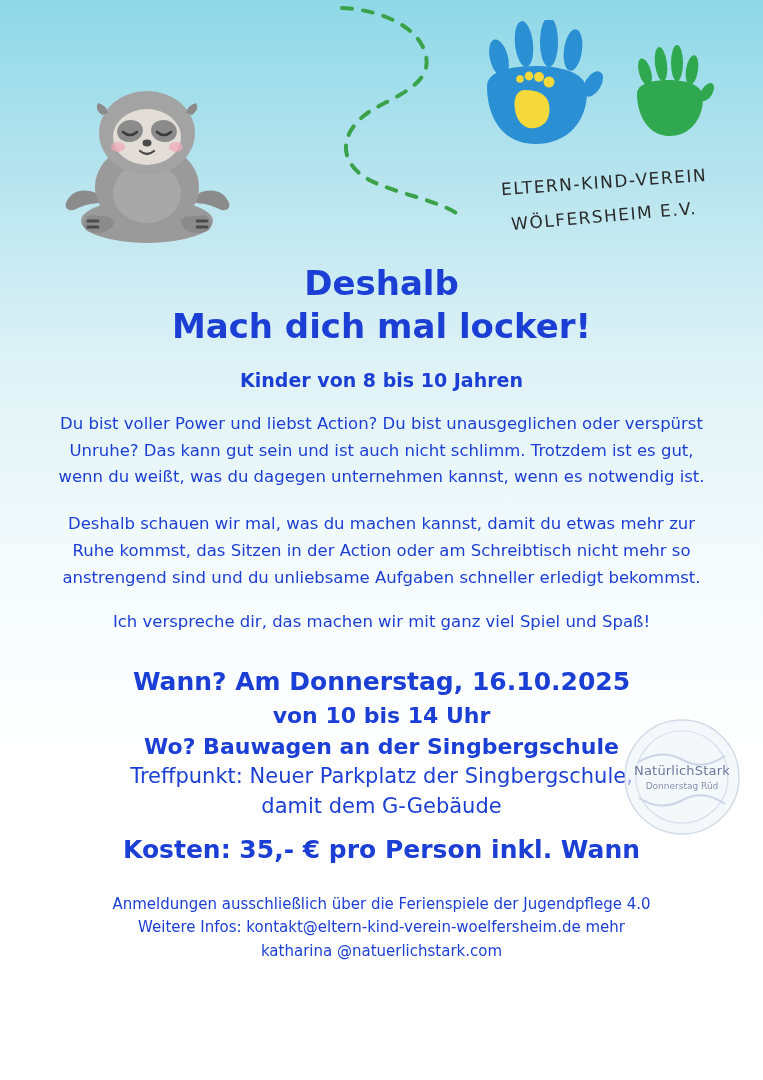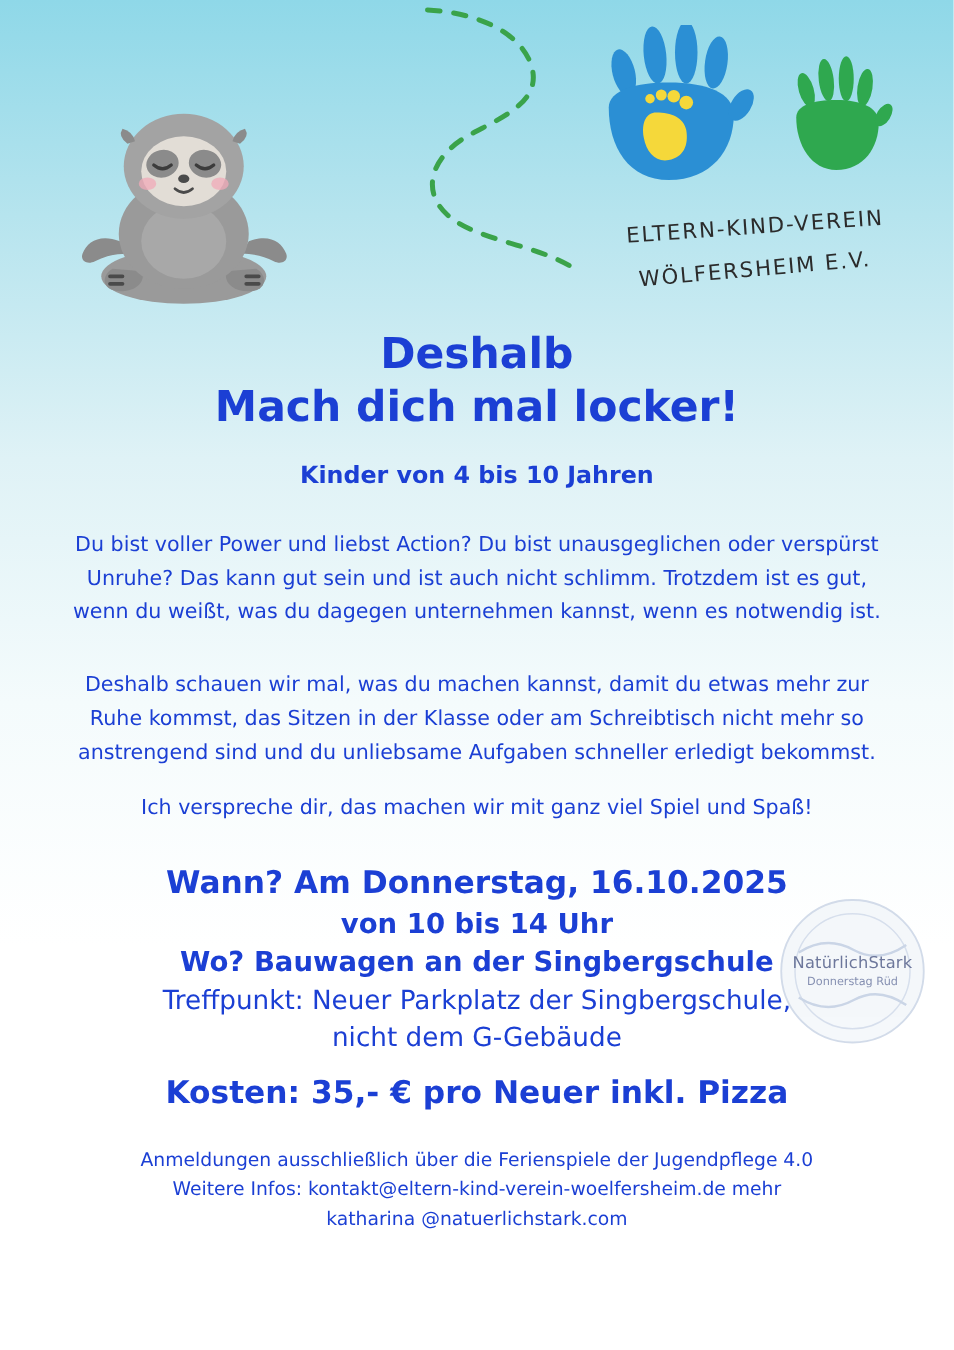--- a/index.html
+++ b/index.html
@@ -93,21 +93,21 @@
   }
   .subtitle {
     font-size: 19px;
     font-weight: bold;
     margin-top: 22px;
     color: #1b3fd4;
   }
   .para {
     font-size: 16.5px;
     line-height: 1.62;
-    margin-top: 32px;
+    margin-top: 20px;
     color: #1b3fd4;
     padding: 0 18px;
   }
   .para.tight { margin-top: 18px; }
 
   .info {
     margin-top: 28px;
     color: #1b3fd4;
   }
   .info-line {
@@ -253,33 +253,33 @@
     </div>
   </div>
 
   <div class="content">
 
     <div class="title">
       <div>Deshalb</div>
       <div>Mach dich mal locker!</div>
     </div>
 
-    <div class="subtitle">Kinder von 4 bis 10 Jahren</div>
+    <div class="subtitle">Kinder von 8 bis 10 Jahren</div>
 
     <div class="para">Du bist voller Power und liebst Action? Du bist unausgeglichen oder verspürst Unruhe? Das kann gut sein und ist auch nicht schlimm. Trotzdem ist es gut, wenn du weißt, was du dagegen unternehmen kannst, wenn es notwendig ist.</div>
-    <div class="para">Deshalb schauen wir mal, was du machen kannst, damit du etwas mehr zur Ruhe kommst, das Sitzen in der Klasse oder am Schreibtisch nicht mehr so anstrengend sind und du unliebsame Aufgaben schneller erledigt bekommst.</div>
+    <div class="para">Deshalb schauen wir mal, was du machen kannst, damit du etwas mehr zur Ruhe kommst, das Sitzen in der Action oder am Schreibtisch nicht mehr so anstrengend sind und du unliebsame Aufgaben schneller erledigt bekommst.</div>
     <div class="para tight">Ich verspreche dir, das machen wir mit ganz viel Spiel und Spaß!</div>
 
     <div class="info">
       <div class="info-line i-big">Wann? Am Donnerstag, 16.10.2025</div>
       <div class="info-line i-mid">von 10 bis 14 Uhr</div>
       <div class="info-line i-mid">Wo? Bauwagen an der Singbergschule</div>
       <div class="info-line i-reg">Treffpunkt: Neuer Parkplatz der Singbergschule,</div>
-      <div class="info-line i-reg">nicht dem G-Gebäude</div>
-      <div class="info-line i-cost">Kosten: 35,- € pro Neuer inkl. Pizza</div>
+      <div class="info-line i-reg">damit dem G-Gebäude</div>
+      <div class="info-line i-cost">Kosten: 35,- € pro Person inkl. Wann</div>
     </div>
 
     <div class="footer">
       <div>Anmeldungen ausschließlich über die Ferienspiele der Jugendpflege 4.0</div>
       <div>Weitere Infos: kontakt@eltern-kind-verein-woelfersheim.de mehr</div>
       <div>katharina @natuerlichstark.com</div>
     </div>
   </div>
 
   <div class="stamp">

